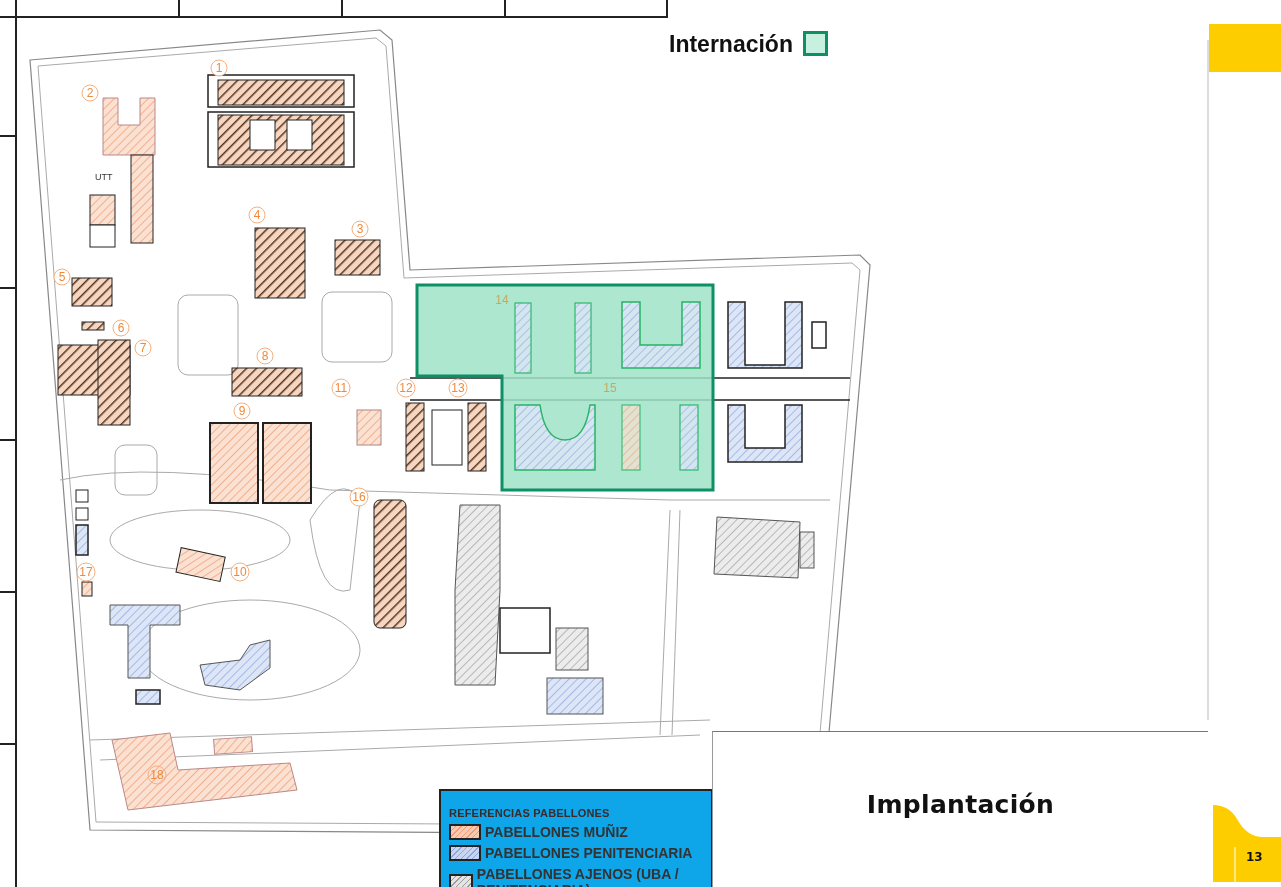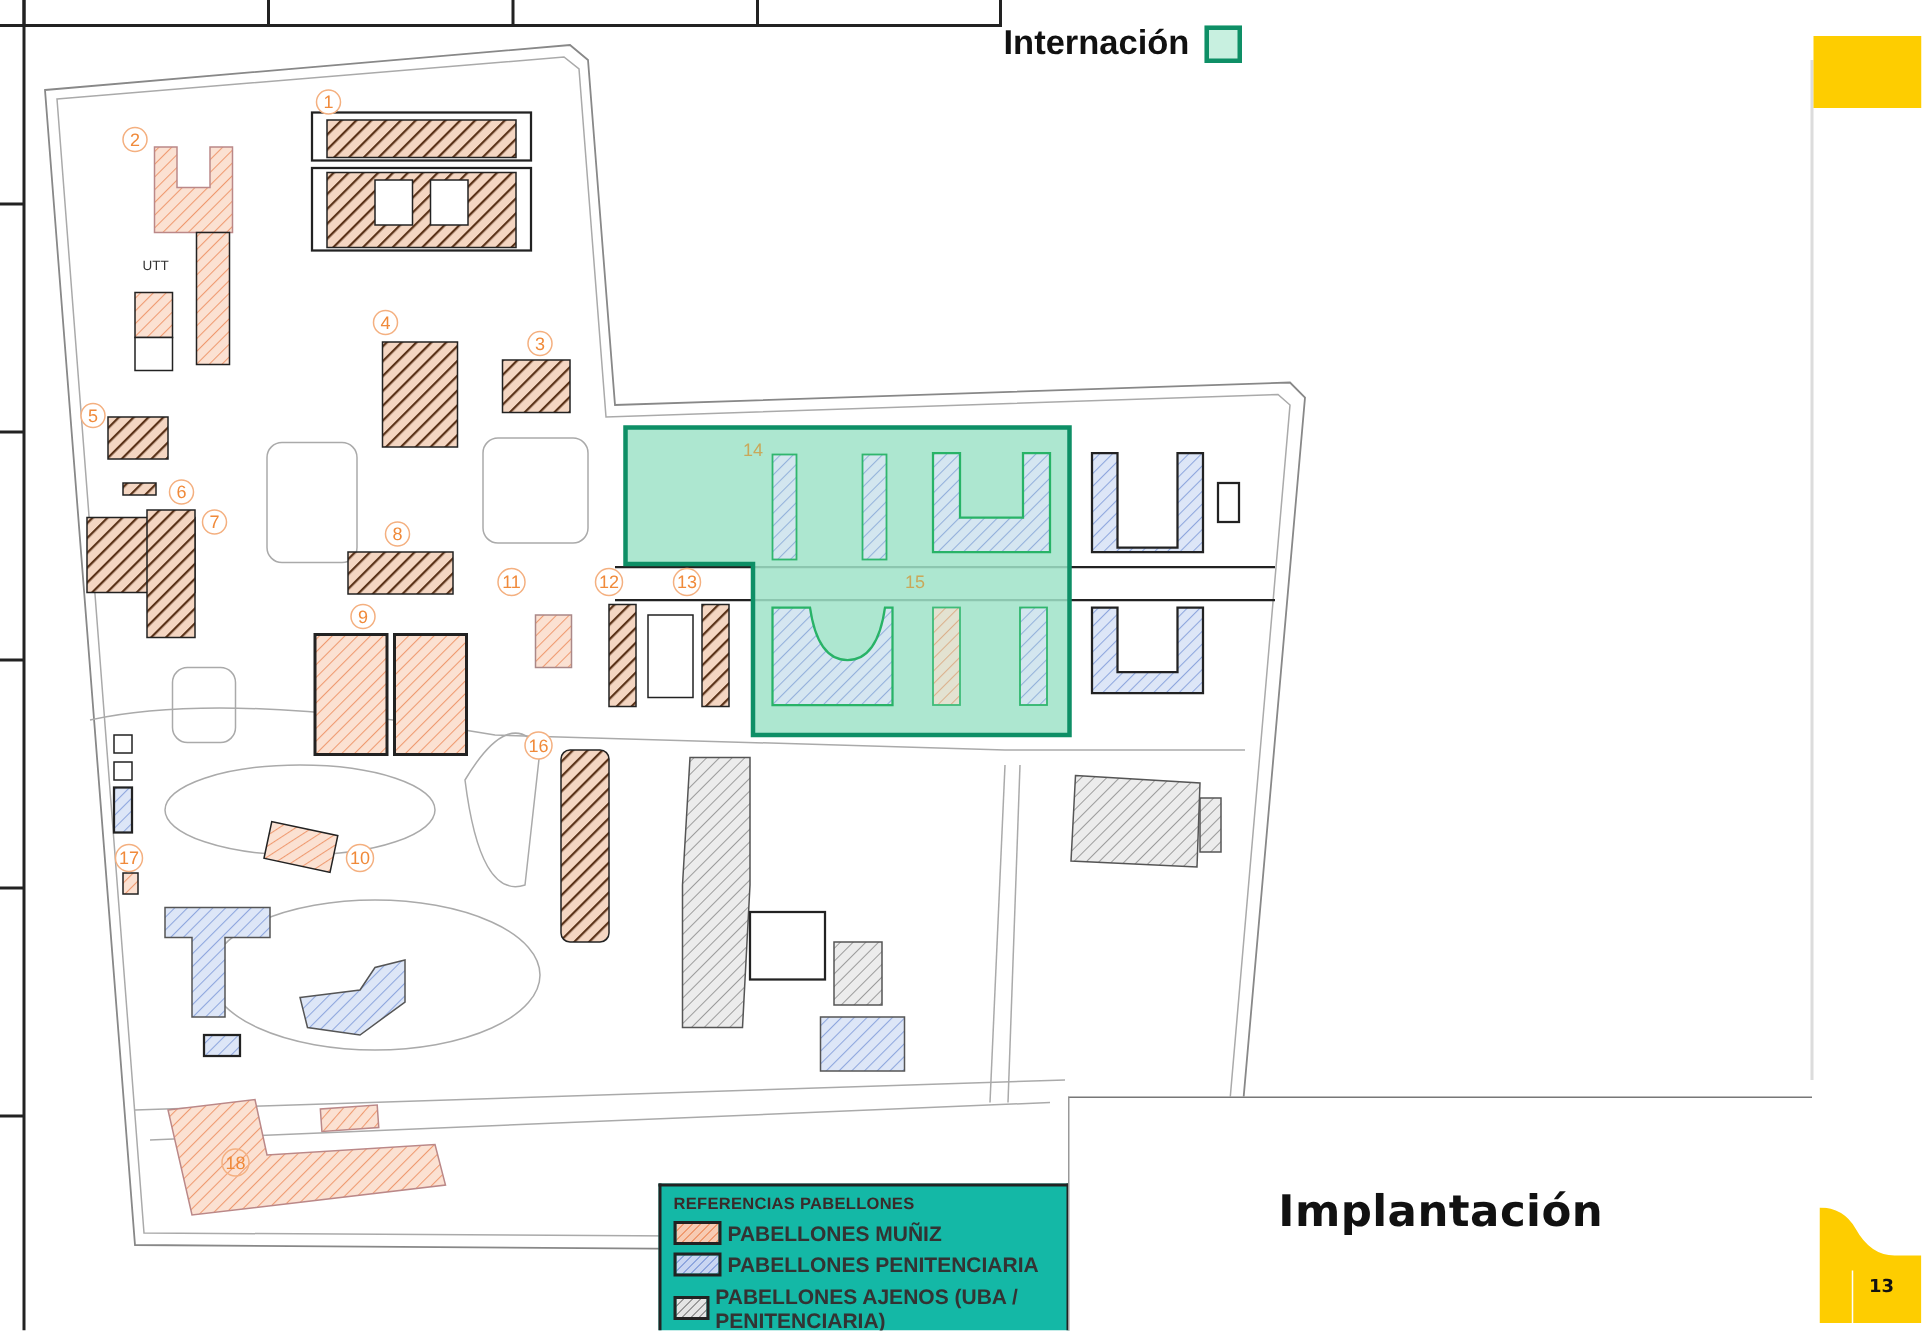--- a/index.html
+++ b/index.html
@@ -3,30 +3,30 @@
 <meta charset="utf-8">
 <style>
   * { box-sizing: border-box; margin: 0; padding: 0; }
   html, body { width: 1281px; height: 887px; background: #ffffff; overflow: hidden; }
   body { position: relative; font-family: "Liberation Sans", sans-serif; }
   .frame-top { position: absolute; left: 0; top: 0; width: 668px; height: 18px; border-bottom: 2px solid #222; }
   .frame-top .cell { position: absolute; top: 0; height: 18px; border-right: 2px solid #222; }
   .frame-left { position: absolute; left: 15px; top: 0; width: 2px; height: 887px; background: #222; }
   .tick { position: absolute; left: 0; width: 16px; height: 2px; background: #222; }
   .map { position: absolute; left: 17px; top: 18px; width: 1190px; height: 869px; }
-  .internacion-legend { position: absolute; left: 669px; top: 15px; display: flex; align-items: flex-end; gap: 10px; }
+  .internacion-legend { position: absolute; left: 669px; top: 31px; display: flex; align-items: flex-start; gap: 10px; }
   .internacion-legend .label { font-weight: bold; font-size: 23px; color: #111; }
   .internacion-legend .swatch { width: 25px; height: 25px; background: #c8f0e0; border: 3px solid #0e8f66; }
   .right-strip { position: absolute; left: 1207px; top: 40px; width: 2px; height: 680px; background: #dcdcdc; }
   .yellow-tab { position: absolute; left: 1209px; top: 24px; width: 72px; height: 48px; background: #fecd00; }
   .title-box { position: absolute; left: 712px; top: 731px; width: 496px; height: 156px; background: #fff; border-top: 1px solid #777; border-left: 1px solid #999; }
-  .title-box .title { position: absolute; left: 0; right: 0; top: 58px; text-align: center; font-family: "DejaVu Sans", sans-serif; font-weight: bold; font-size: 29px; color: #111; letter-spacing: 0.3px; }
+  .title-box .title { position: absolute; left: 0; right: 0; top: 58px; text-align: center; font-family: "DejaVu Sans", sans-serif; font-weight: bold; font-size: 25px; color: #111; letter-spacing: 0.3px; }
   .page-tab { position: absolute; left: 1213px; top: 805px; width: 68px; height: 77px; }
   .page-num { position: absolute; left: 1246px; top: 850px; font-family: "DejaVu Sans", sans-serif; font-weight: bold; font-size: 12px; color: #111; }
-  .refs { position: absolute; left: 439px; top: 789px; width: 274px; height: 98px; background: #14b8a6; border: 2px solid #222; border-bottom: none; padding: 6px 8px; }
+  .refs { position: absolute; left: 439px; top: 789px; width: 274px; height: 98px; background: #0ea5e9; border: 2px solid #222; border-bottom: none; padding: 16px 8px; }
   .refs .refs-title { font-weight: bold; font-size: 11px; color: #3a2a2a; letter-spacing: 0.2px; }
   .refs .ref-row { display: flex; align-items: center; gap: 4px; margin-top: 5px; }
   .refs .ref-sw { width: 32px; height: 16px; border: 2px solid #222; }
   .refs .ref-label { font-weight: bold; font-size: 14px; color: #333; }
 </style>
 </head>
 <body>
 
 <div class="frame-top">
   <div class="cell" style="left:0;width:17px;"></div>

